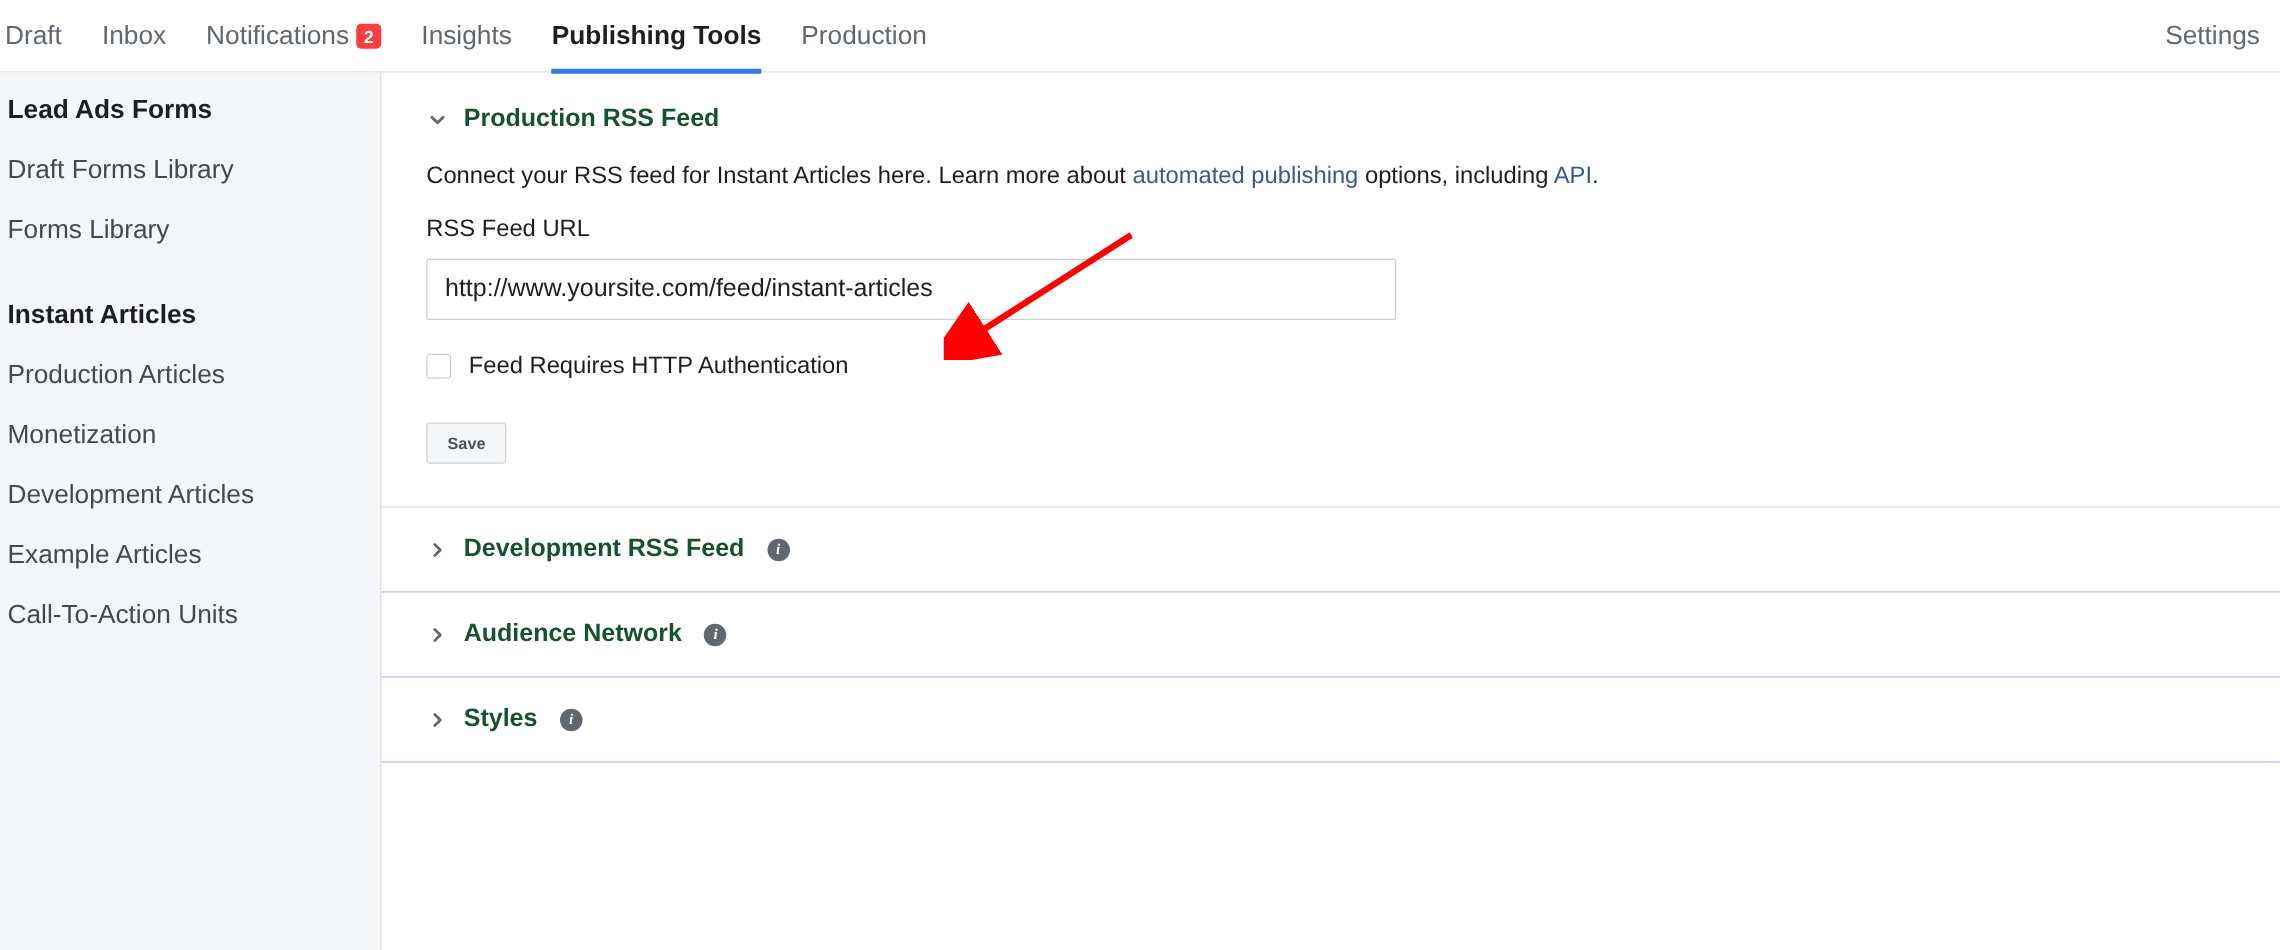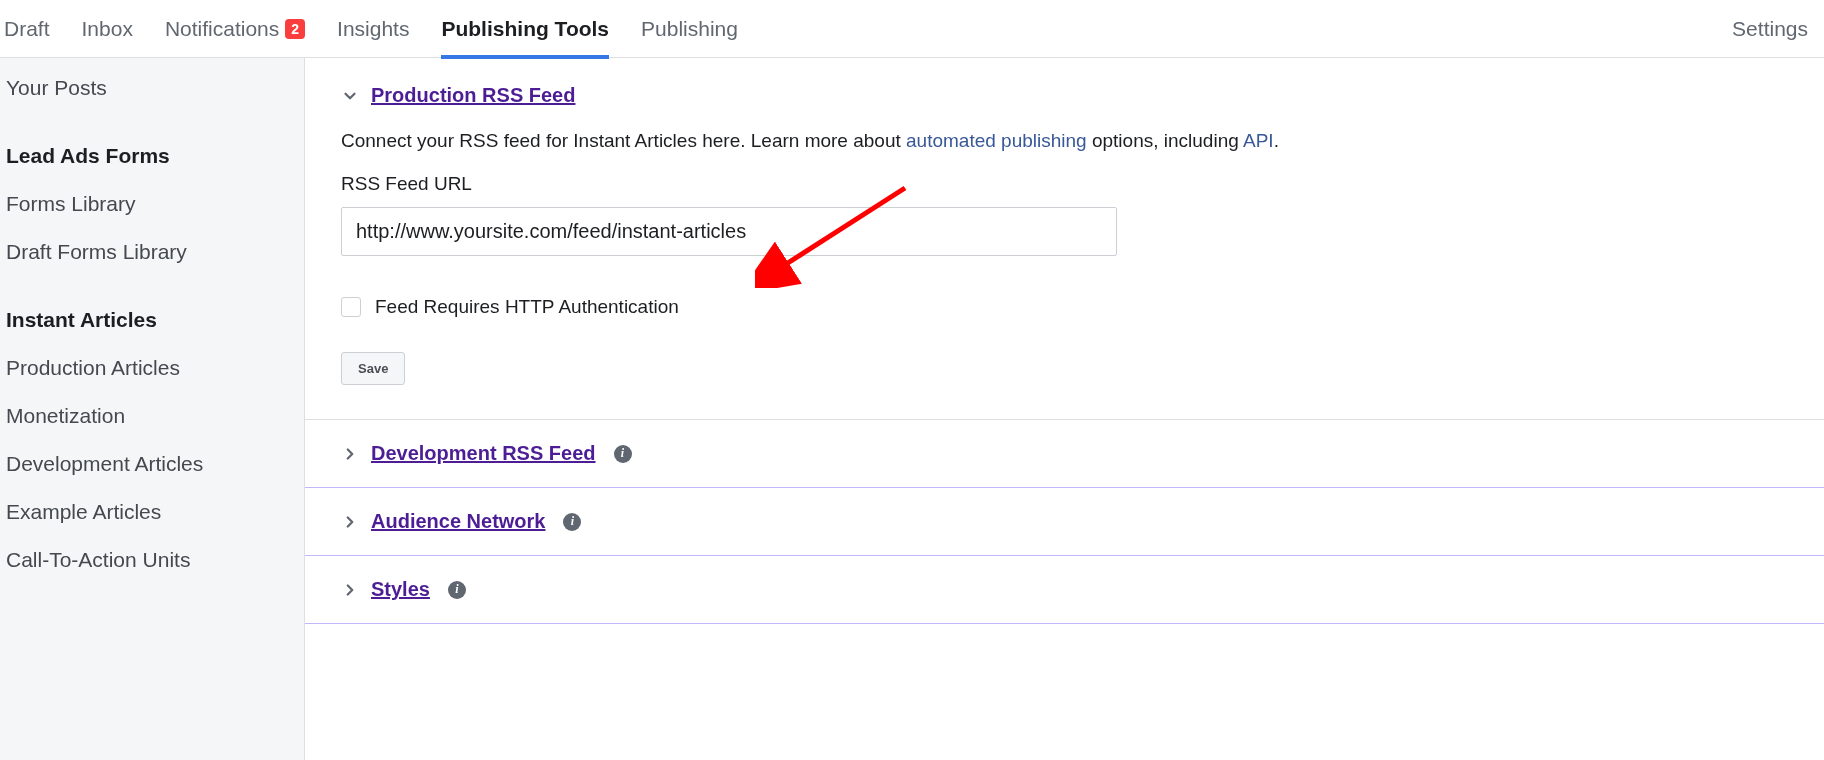--- a/index.html
+++ b/index.html
@@ -111,22 +111,21 @@
 }
 .section-header-open {
   display: flex;
   align-items: center;
   gap: 12px;
   margin-bottom: 20px;
 }
 .section-title {
   font-size: 20px;
   font-weight: 700;
-  color: #4c1d95;
-  text-decoration: underline;
+  color: #14532d;
 }
 .section-body {
   padding-left: 0;
 }
 .desc {
   font-size: 19px;
   color: #1c1e21;
   margin-bottom: 18px;
   line-height: 28px;
 }
@@ -144,21 +143,21 @@
   font-size: 20px;
   padding: 12px 14px;
   color: #1c1e21;
   box-sizing: border-box;
   font-family: inherit;
 }
 .checkbox-row {
   display: flex;
   align-items: center;
   gap: 14px;
-  margin-top: 40px;
+  margin-top: 26px;
   font-size: 19px;
   color: #1c1e21;
 }
 .fake-checkbox {
   width: 20px;
   height: 20px;
   border: 1px solid #ccd0d5;
   border-radius: 3px;
   background: #fff;
   cursor: pointer;
@@ -219,32 +218,31 @@
 
 <div class="topnav">
   <div class="tab">Draft</div>
   <div class="tab">Inbox</div>
   <div class="tab">
     <span>Notifications</span>
     <span class="badge">2</span>
   </div>
   <div class="tab">Insights</div>
   <div class="tab active">Publishing Tools</div>
-  <div class="tab">Publishing</div>
+  <div class="tab">Production</div>
   <div class="spacer"></div>
   <div class="settings">Settings</div>
 </div>
 
 <div class="body">
   <div class="sidebar">
-    <div class="item">Your Posts</div>
 
     <div class="heading">Lead Ads Forms</div>
+    <div class="item">Draft Forms Library</div>
     <div class="item">Forms Library</div>
-    <div class="item">Draft Forms Library</div>
 
     <div class="heading">Instant Articles</div>
     <div class="item">Production Articles</div>
     <div class="item">Monetization</div>
     <div class="item">Development Articles</div>
     <div class="item">Example Articles</div>
     <div class="item">Call-To-Action Units</div>
   </div>
 
   <div class="main main-wrap">

